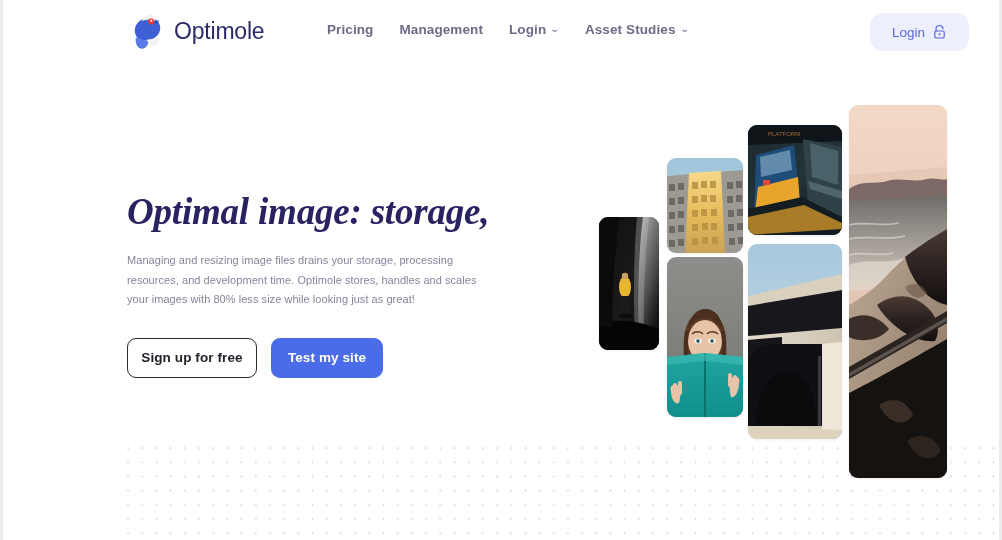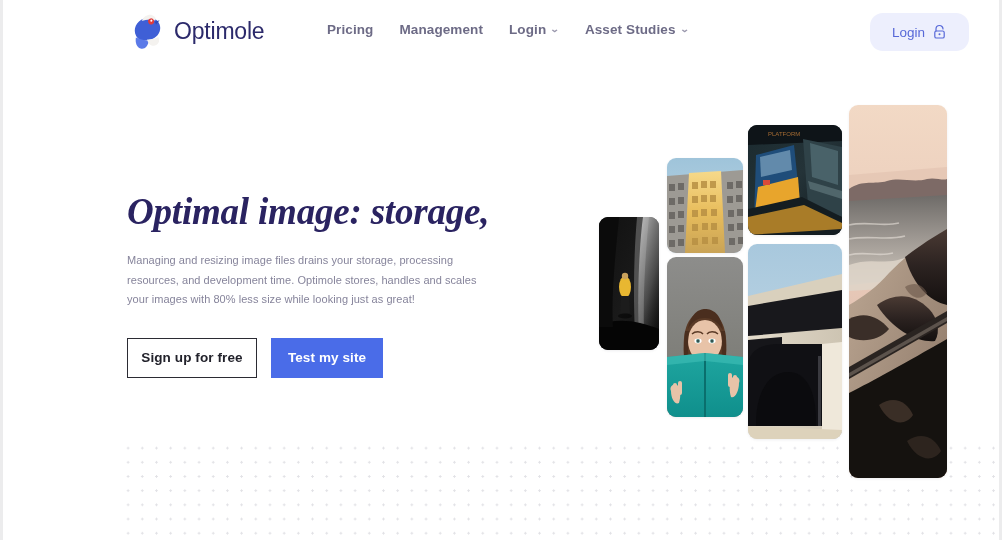--- a/index.html
+++ b/index.html
@@ -158,21 +158,21 @@
 
   .cta-row {
     margin-top: 28px;
     display: flex;
     align-items: center;
     gap: 14px;
   }
 
   .btn {
     height: 40px;
-    border-radius: 0;
+    border-radius: 9px;
     font-size: 13.5px;
     font-weight: 700;
     display: inline-flex;
     align-items: center;
     justify-content: center;
     cursor: pointer;
     font-family: "Liberation Sans", sans-serif;
     letter-spacing: 0.1px;
   }
 

